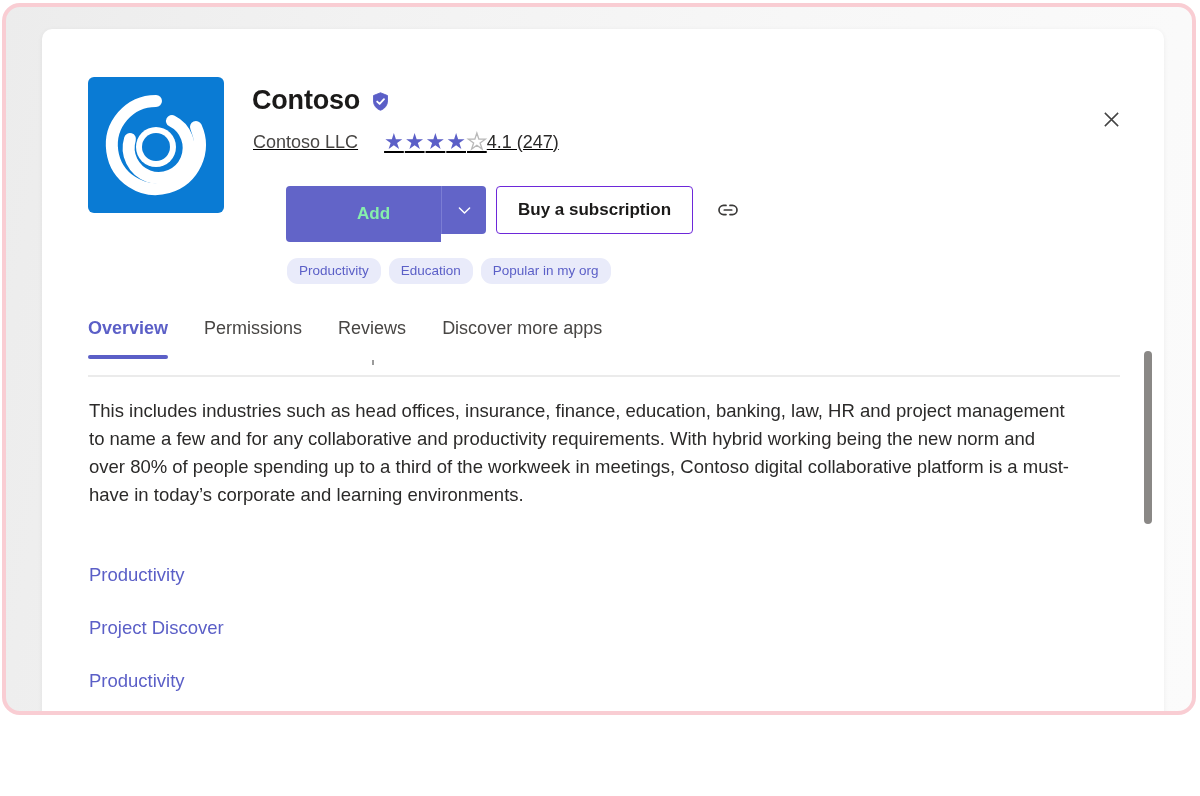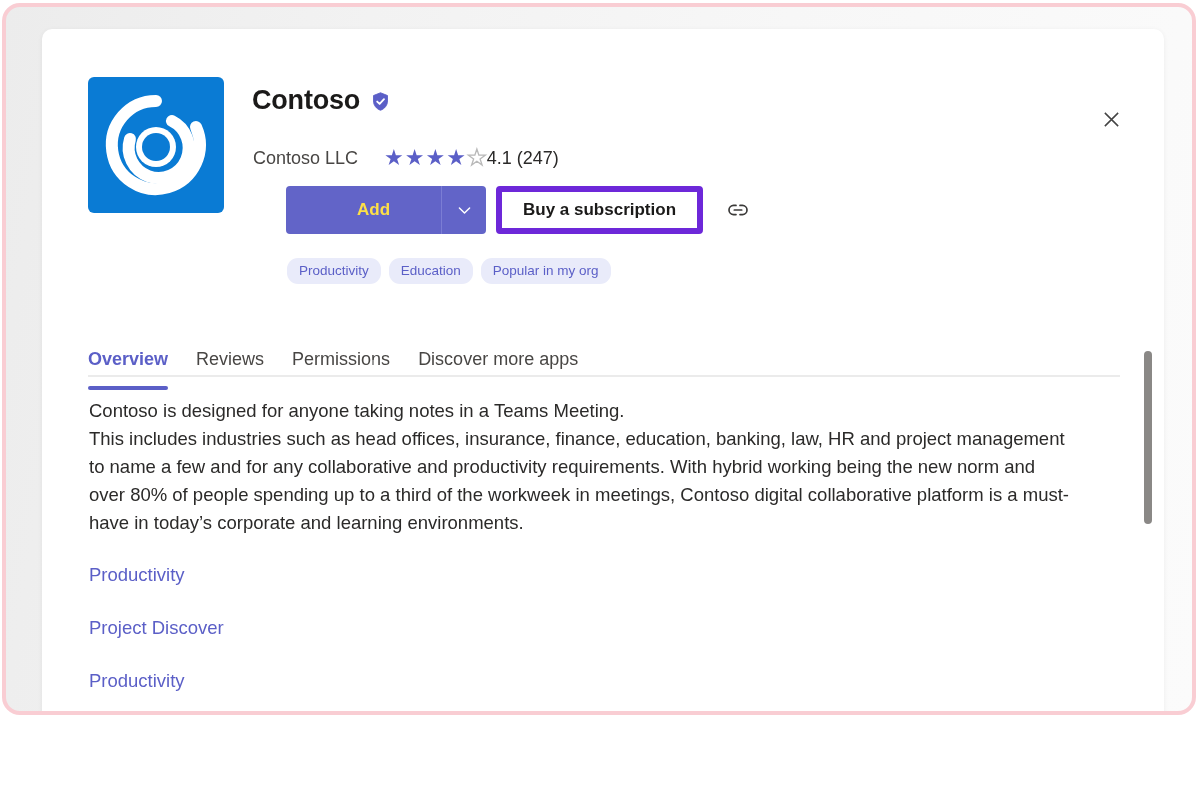--- a/index.html
+++ b/index.html
@@ -48,58 +48,58 @@
     display: flex; align-items: center; gap: 10px;
   }
   .app-title {
     font-size: 27px; font-weight: bold; color: #1b1a19;
     letter-spacing: -0.2px;
   }
   .verified-badge { display:flex; align-items:center; margin-top:2px; }
   .verified-badge svg { width: 21px; height: 21px; display:block; }
 
   .meta-row {
-    position: absolute; left: 211px; top: 118px;
-    display: flex; align-items: center;
+    position: absolute; left: 211px; top: 102px;
+    display: flex; align-items: center; text-decoration: underline;
   }
   .publisher { font-size: 18px; color: #484644; }
   .stars { margin-left: 26px; display: flex; gap: 1px; align-items: center; }
   .star { font-size: 22px; line-height: 22px; color: #5b5fc7; }
   .star.empty { color: #ffffff; -webkit-text-stroke: 1.3px #b9b9b9; }
   .rating-text { margin-left: 0; font-size: 18px; color: #2b2a29; }
 
   
   .actions {
     position: absolute; left: 244px; top: 157px;
     display: flex; align-items: stretch;
   }
   .btn-add-group { display: flex; }
   .btn-add {
-    width: 155px; height: 48px;
+    width: 155px; height: 56px;
     background: #6264c8;
-    color: #fde047;
+    color: #86efac;
     font-size: 17px; font-weight: bold;
     border: none; border-radius: 4px 0 0 4px;
     cursor: pointer;
     display:flex; align-items:center; justify-content:center;padding-left:20px;
   }
   .btn-add-caret {
     width: 45px; height: 48px;
     background: #6264c8;
     border: none; border-left: 1px solid #7b7dd4;
     border-radius: 0 4px 4px 0;
     cursor: pointer;
     display:flex; align-items:center; justify-content:center;
   }
   .btn-add-caret svg { width:17px; height:17px; display:block; }
   .btn-buy {
     margin-left: 10px;
     height: 48px; padding: 16px 21px;
     background: #ffffff;
-    border: 6px solid #6d28d9; border-radius: 4px;
+    border: 1px solid #6d28d9; border-radius: 4px;
     font-size: 17px; font-weight: bold; color: #1b1a19;
     cursor: pointer;
     display:flex; align-items:center; justify-content:center;
   }
   .link-icon-btn {
     margin-left: 20px; width: 30px; height: 48px;
     background: none; border: none; cursor: pointer;
     display:flex; align-items:center; justify-content:center;
   }
   .link-icon-btn svg { width: 26px; height: 26px; display:block; }
@@ -124,21 +124,21 @@
     position: absolute; right: 37px; top: 74px;
     width: 32px; height: 32px;
     background: none; border: none; cursor: pointer;
     display:flex; align-items:center; justify-content:center;
   }
   .close-btn svg { width: 19px; height: 19px; display:block; }
 
   
   .tabs {
     position: absolute; left: 46px; top: 289px;
-    display: flex; align-items: center; gap: 0; margin-top: 31px;
+    display: flex; align-items: center; gap: 8px;
   }
   .tab {
     position: relative;
     font-size: 18px;
     color: #484644;
     padding: 0 14px 20px;
     background: none; border: none; cursor: pointer;
     font-family: inherit;
   }
   .tab:first-child { padding-left: 0; }
@@ -277,29 +277,28 @@
       </div>
 
       <div class="tags">
         <span class="tag">Productivity</span>
         <span class="tag">Education</span>
         <span class="tag">Popular in my org</span>
       </div>
 
       <div class="tabs">
         <button class="tab active">Overview</button>
+        <button class="tab">Permissions</button>
         <button class="tab">Reviews</button>
-        <button class="tab">Permissions</button>
         <button class="tab">Discover more apps</button>
       </div>
       <div class="tab-divider"></div>
       <div class="stray-dot"></div>
 
       <div class="body-text">
-        <div>Contoso is designed for anyone taking notes in a Teams Meeting.</div>
         <div>This includes industries such as head offices, insurance, finance, education, banking, law, HR and project management to name a few and for any collaborative and productivity requirements. With hybrid working being the new norm and over 80% of people spending up to a third of the workweek in meetings, Contoso digital collaborative platform is a must-have in today’s corporate and learning environments.</div>
       </div>
 
       <div class="body-links">
         <a class="body-link">Productivity</a>
         <a class="body-link">Project Discover</a>
         <a class="body-link">Productivity</a>
       </div>
 
       <div class="scroll-track">

